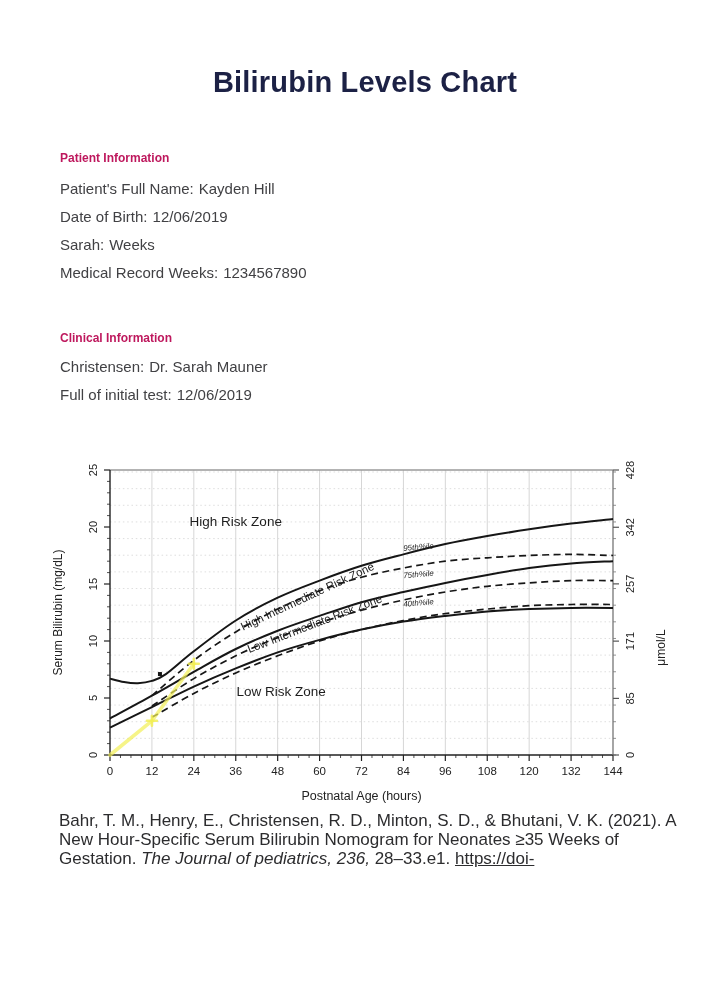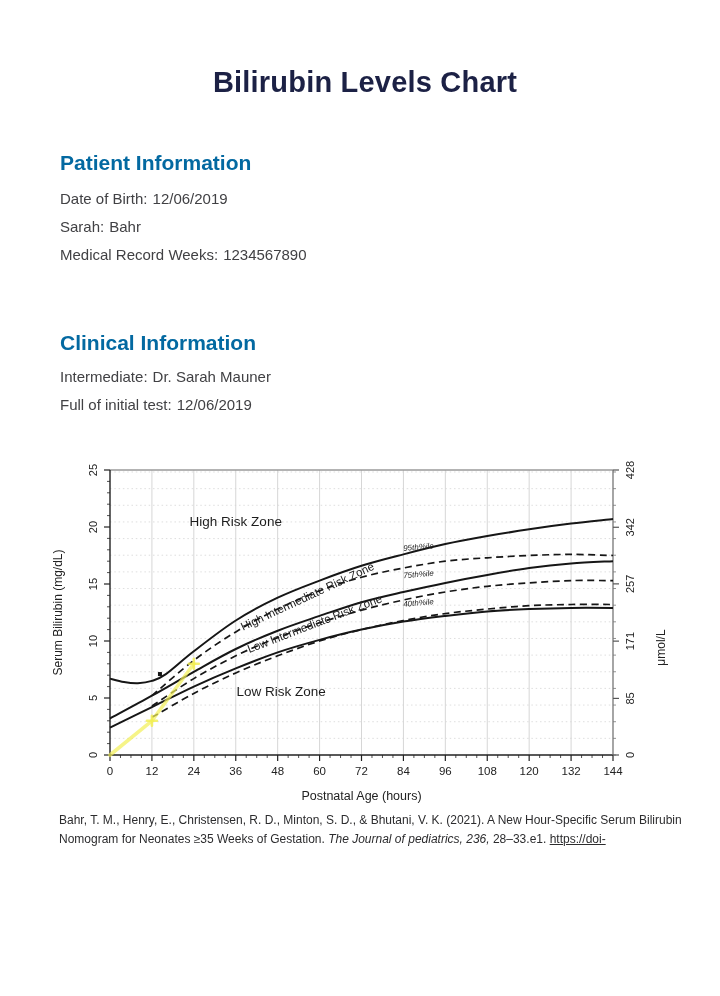--- a/index.html
+++ b/index.html
@@ -7,53 +7,54 @@
     position:relative; width:720px; height:996px; background:#ffffff;
     font-family:"Liberation Sans", sans-serif; overflow:hidden;padding-left:10px;
   }
   .doc-title {
     position:absolute; top:66px; left:0; width:100%; text-align:center;
     font-size:29px; font-weight:bold; color:#1c2145; letter-spacing:.2px; margin:0;
   }
   .section { position:absolute; left:60px; }
   .section-patient  { top:151px; }
   .section-clinical { top:331px; }
-  .section h2 { margin:0 0 16px 0; font-size:21px; font-weight:bold; color:#0369a1; }
+  .section h2 { margin:0 0 16px 0; font-size:12px; font-weight:bold; color:#be185d; }
   .section-clinical h2 { margin-bottom:14px; }
   .info-line { margin:0 0 12px 0; font-size:15px; color:#414144; line-height:16px; }
   .info-line .val { margin-left:5px; }
   .blank {
     display:inline-block; min-width:92px; text-align:center;
     border-bottom:1.3px solid #4a4a4a; margin:0 1px 0 6px; color:#414144;
   }
   .chart-wrap { position:absolute; left:0; top:452px; width:720px; height:356px; }
   .citation {
     position:absolute; left:59px; top:811px; width:624px; margin:0;
-    font-size:12px; line-height:19px; color:#2c2c2e;
+    font-size:17px; line-height:19px; color:#2c2c2e;
   }
   .citation em { font-style:italic; }
   .cite-link { color:#2c2c2e; text-decoration:underline; cursor:pointer; }
 </style>
 </head>
 <body>
 
 <div class="page">
 
   <h1 class="doc-title">Bilirubin Levels Chart</h1>
 
   <div class="section section-patient">
     <h2>Patient Information</h2>
+    <p class="info-line"><span class="lbl">Patient's Full Name:</span><span class="val">Kayden Hill</span></p>
     <p class="info-line"><span class="lbl">Date of Birth:</span><span class="val">12/06/2019</span></p>
-    <p class="info-line"><span class="lbl">Sarah:</span><span class="val">Bahr</span></p>
+    <p class="info-line"><span class="lbl">Sarah:</span><span class="val">Weeks</span></p>
     <p class="info-line"><span class="lbl">Medical Record Weeks:</span><span class="val">1234567890</span></p>
   </div>
 
   <div class="section section-clinical">
     <h2>Clinical Information</h2>
-    <p class="info-line"><span class="lbl">Intermediate:</span><span class="val">Dr. Sarah Mauner</span></p>
+    <p class="info-line"><span class="lbl">Christensen:</span><span class="val">Dr. Sarah Mauner</span></p>
     <p class="info-line"><span class="lbl">Full of initial test:</span><span class="val">12/06/2019</span></p>
   </div>
 
   <div class="chart-wrap">
     <svg id="nomogram-svg" width="720" height="356" viewBox="0 0 720 356" xmlns="http://www.w3.org/2000/svg">
         <g>
           <line x1="151.91666666666666" y1="18" x2="151.91666666666666" y2="303" stroke="#d6d6d6" stroke-width="1"></line>
           <line x1="193.83333333333331" y1="18" x2="193.83333333333331" y2="303" stroke="#d6d6d6" stroke-width="1"></line>
           <line x1="235.75" y1="18" x2="235.75" y2="303" stroke="#d6d6d6" stroke-width="1"></line>
           <line x1="277.66666666666663" y1="18" x2="277.66666666666663" y2="303" stroke="#d6d6d6" stroke-width="1"></line>

